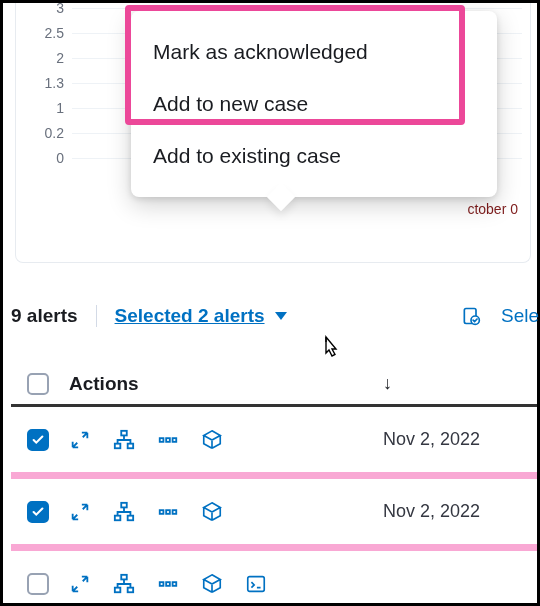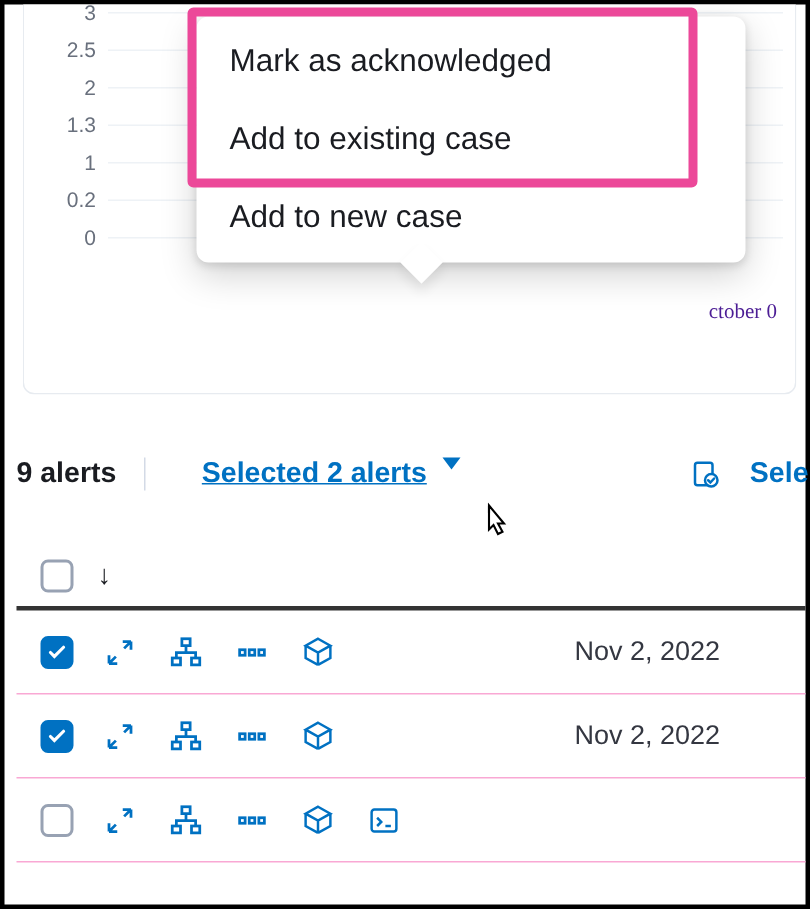--- a/index.html
+++ b/index.html
@@ -51,33 +51,32 @@
   .y-grid {
     position: absolute;
     left: 56px; right: 8px;
     border-top: 1px solid #eef2f6;
   }
   .x-label {
     position: absolute;
     right: 12px;
     top: 198px;
     font-size: 14px;
-    color: #4c1d95;
-    font-family: Liberation Serif, serif;
+    color: #7f1d1d;
   }
 
   
   .popover {
     position: absolute;
     left: 128px; top: 8px;
     width: 366px;
     background: #fff;
     border-radius: 8px;
     box-shadow: 0 8px 24px rgba(0,0,0,0.18), 0 2px 6px rgba(0,0,0,0.12);
-    padding: 4px 0;
+    padding: 15px 0;
     z-index: 50;
   }
   .popover::after {
     content: "";
     position: absolute;
     left: 140px;
     bottom: -10px;
     width: 20px; height: 20px;
     background: #fff;
     transform: rotate(45deg);
@@ -112,37 +111,37 @@
   .vsep {
     width: 1px; height: 22px;
     background: #d3dae6;
     margin: 0 6px;
   }
   .link {
     color: var(--blue);
     text-decoration: underline;
     font-weight: 600;
     display: inline-flex;
+    align-items: center;
     gap: 8px;
     cursor: pointer;
-    margin-left: 20px;
   }
   .chev-down {
     width: 0; height: 0;
     border-left: 6px solid transparent;
     border-right: 6px solid transparent;
     border-top: 8px solid var(--blue);
     margin-left: 2px;
   }
   .select-all {
     display: inline-flex;
     align-items: flex-end;
     gap: 19px;
     color: var(--blue);
-    font-weight: 700;
+    font-weight: 400;
     cursor: pointer;
   }
   .cursor {
     position: absolute;
     left: 316px; top: 330px;
     font-size: 22px;
     z-index: 70;
     pointer-events: none;
   }
 
@@ -161,22 +160,22 @@
     font-size: 19px;
   }
   .col-check { width: 54px; display:flex; justify-content:center; }
   .col-actions { width: 318px; padding-left: 4px; }
   .col-ts { flex: 1; display:flex; align-items:center; gap:6px; }
   .sort-arrow { font-size: 18px; }
 
   .trow {
     display: flex;
     align-items: center;
-    height: 56px;
-    border-bottom: 1px solid #f9a8d4;
+    height: 72px;
+    border-bottom: 7px solid #f9a8d4;
     font-size: 18px;
   }
   .cbox {
     width: 22px; height: 22px;
     border: 2px solid #98a2b3;
     border-radius: 5px;
     display: inline-flex;
     align-items: center; justify-content: center;
     background: #fff;
     cursor: pointer;
@@ -218,22 +217,22 @@
   <div class="y-grid" style="top:55px"></div>
   <div class="y-grid" style="top:80px"></div>
   <div class="y-grid" style="top:105px"></div>
   <div class="y-grid" style="top:130px"></div>
   <div class="y-grid" style="top:155px"></div>
   <span class="x-label">ctober 0</span>
 </div>
 
 <div class="popover">
   <div class="menu-item">Mark as acknowledged</div>
+  <div class="menu-item">Add to new case</div>
   <div class="menu-item">Add to existing case</div>
-  <div class="menu-item">Add to new case</div>
 </div>
 <div class="highlight-box"></div>
 
 <div class="toolbar">
   <span class="alert-count">9 alerts</span>
   <span class="vsep"></span>
   <span class="link">
     <span>Selected 2 alerts</span>
     <span class="chev-down"></span>
   </span>
@@ -255,20 +254,21 @@
     <path d="M7 4 L7 20 L10 17 L13 23 L16 21.5 L13 16 L17 16 Z" fill="#fff" stroke="#000" stroke-width="1.4"></path>
     <path d="M7 4 L7 9" stroke="#000" stroke-width="1.4"></path>
   </svg>
 </div>
 
 <div class="table">
   <div class="thead">
     <div class="col-check">
       <span class="cbox"></span>
     </div>
+    <div class="col-actions">Actions</div>
     <div class="col-ts">
       <span class="sort-arrow">↓</span>
     </div>
   </div>
 
   <div class="trow">
     <div class="col-check">
       <span class="cbox checked">
         <svg viewBox="0 0 16 16" width="14" height="14">
               <path d="M3 8 l3 3 l7 -7" fill="none" stroke="#fff" stroke-width="2.4" stroke-linecap="round"></path>

